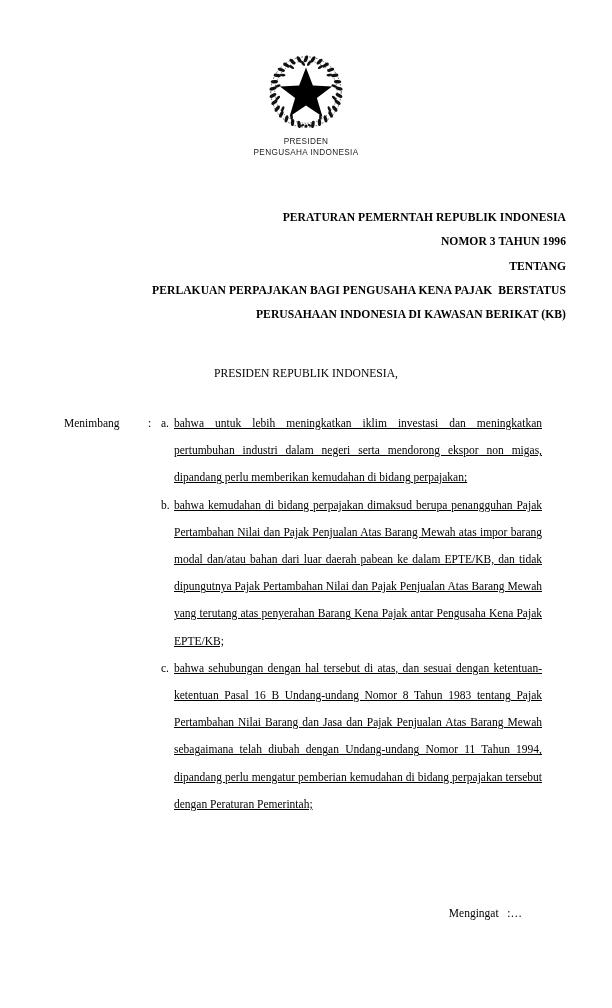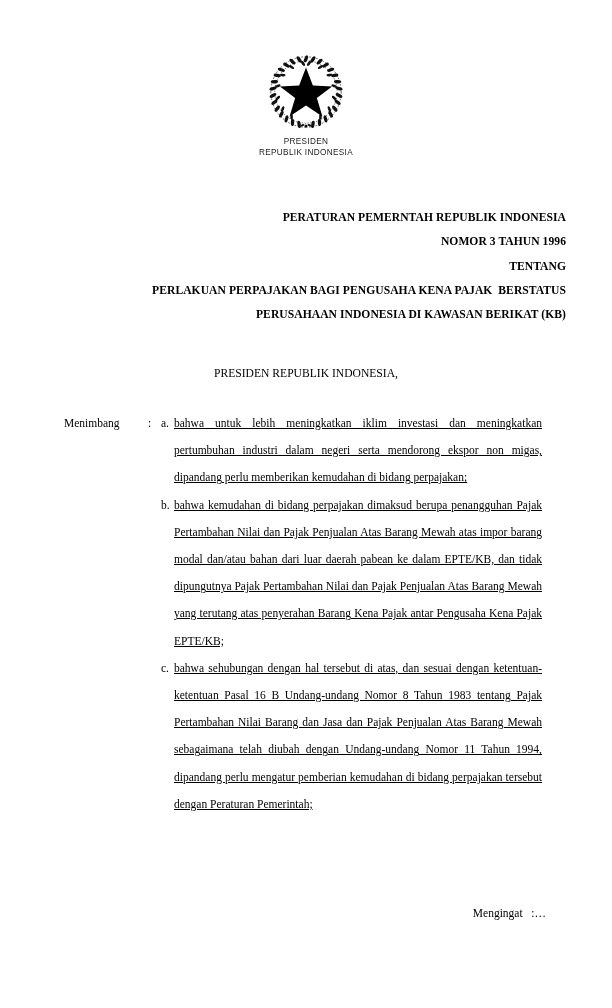--- a/index.html
+++ b/index.html
@@ -125,21 +125,21 @@
   }
   .cons-text.last-full > :last-child { }
 
   
   .catchword {
     position: absolute;
     left: 0;
     top: 903px;
     width: 612px;
     text-align: right;
-    padding-right: 66px;
+    padding-right: 90px;
     box-sizing: border-box;
     font-size: 11.5px;
     line-height: 20px;
     white-space: pre;
   }
 </style>
 </head>
 <body>
 
 <div class="page">
@@ -300,21 +300,21 @@
             <ellipse cx="45.6" cy="91.6" rx="2.5" ry="1.2" transform="rotate(-18 45.6 91.6)"></ellipse>
             <ellipse cx="54.4" cy="91.6" rx="2.5" ry="1.2" transform="rotate(18 54.4 91.6)"></ellipse>
           </g>
 
           <path d="M50 19.5 L58.6 42.0 L82.6 43.0 L63.6 57.6 L70.5 80.6 L50 67.0 L29.5 80.6 L36.4 57.6 L17.4 43.0 L41.4 42.0 Z" fill="#000000"></path>
         </g>
       </svg>
     </div>
     <div class="emblem-caption">
       <div>PRESIDEN</div>
-      <div>REPUBLIK INDONESIA</div>
+      <div>PENGUSAHA INDONESIA</div>
     </div>
   </div>
 
   <div class="title-block">
     <div class="title-line">PERATURAN PEMERNTAH REPUBLIK INDONESIA</div>
     <div class="title-line">NOMOR 3 TAHUN 1996</div>
     <div class="title-line">TENTANG</div>
     <div class="title-line">PERLAKUAN PERPAJAKAN BAGI PENGUSAHA KENA PAJAK  BERSTATUS</div>
     <div class="title-line">PERUSAHAAN INDONESIA DI KAWASAN BERIKAT (KB)</div>
   </div>

